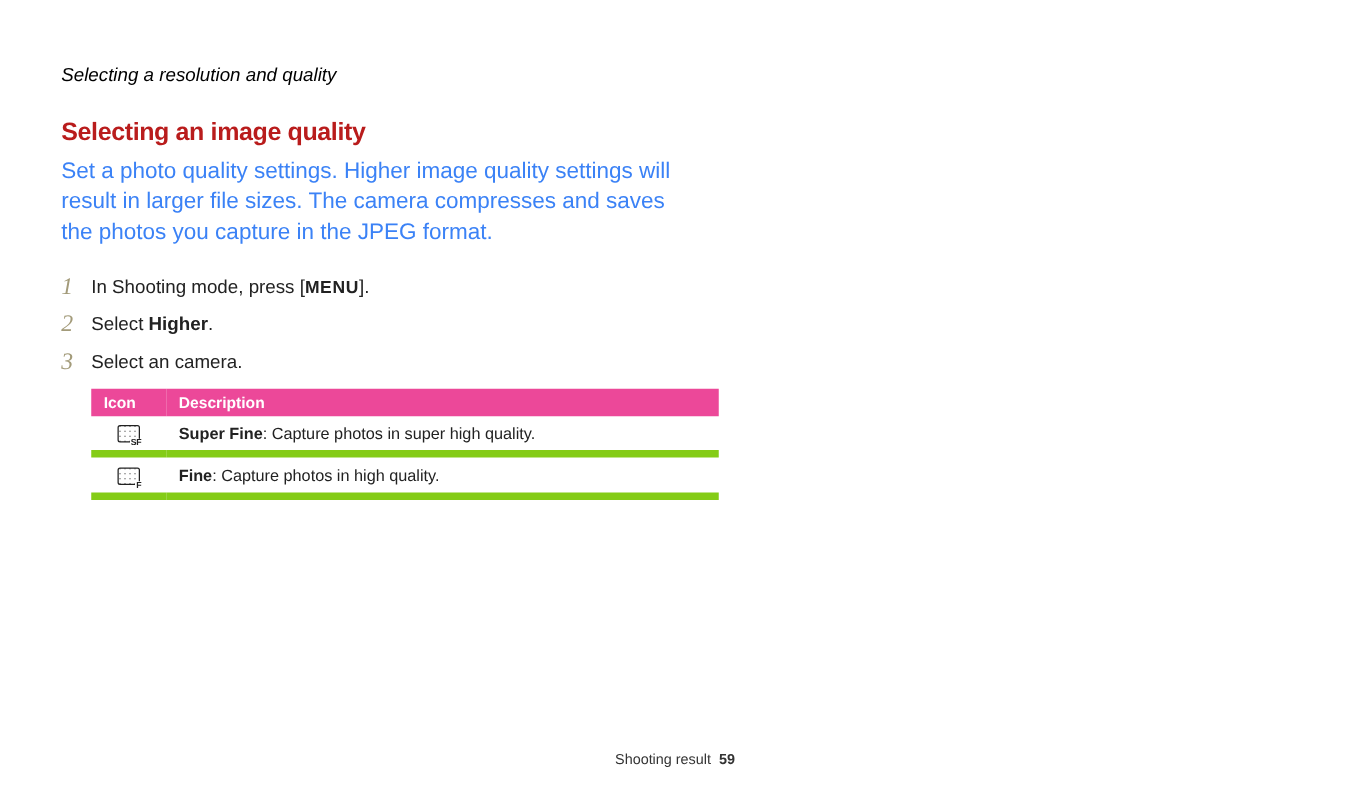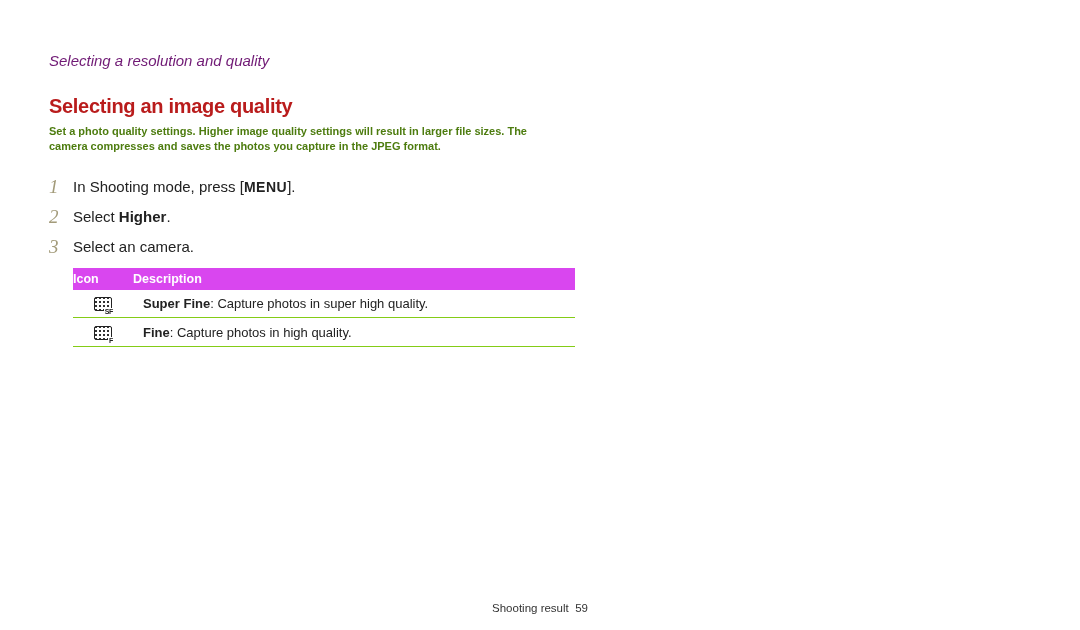--- a/index.html
+++ b/index.html
@@ -7,40 +7,39 @@
       width: 1080px;
       height: 630px;
       font-family: -apple-system, "Segoe UI", "Helvetica Neue", Arial, sans-serif;
       background: white;
       position: relative;
       color: #222;
     }
     .breadcrumb {
       font-style: italic;
       font-size: 15px;
-      color: #701a75;
+      color: #000000;
       padding: 52px 0 0 49px;
     }
     .content {
       padding: 26px 0 0 49px;
       width: 560px;
     }
     .section-title {
       color: #b91c1c;
       font-weight: 700;
       font-size: 20px;
       letter-spacing: -0.3px;
       margin-bottom: 6px;
     }
     .section-desc {
-      font-size: 11px;
-      color: #4d7c0f;
+      font-size: 18px;
+      color: #3b82f6;
       line-height: 1.35;
       margin-bottom: 22px;
-      font-weight: bold;
     }
     .steps {
       list-style: none;
     }
     .steps li {
       display: flex;
       align-items: center;
       margin-bottom: 8px;
       font-size: 15px;
       color: #222;
@@ -61,31 +60,31 @@
       letter-spacing: 0.5px;
       font-size: 14px;
     }
     .q-table {
       margin: 10px 0 0 24px;
       width: 502px;
       border-collapse: collapse;
       font-size: 13px;
     }
     .q-table thead th {
-      background: #d946ef;
+      background: #ec4899;
       color: white;
       font-weight: 700;
       text-align: left;
-      padding: 4px 0;
+      padding: 4px 10px;
       font-size: 12.5px;
     }
     .q-table thead th.col-icon { width: 60px; }
     .q-table tbody td {
       padding: 6px 10px;
-      border-bottom: 1px solid #84cc16;
+      border-bottom: 6px solid #84cc16;
       vertical-align: middle;
     }
     .q-table tbody td.icon-cell {
       text-align: center;
       width: 60px;
     }
     .qicon {
       display: inline-block;
       width: 18px;
       height: 14px;
@@ -110,21 +109,21 @@
     }
     .footer {
       position: absolute;
       bottom: 16px;
       left: 0;
       width: 100%;
       text-align: center;
       font-size: 11.5px;
       color: #333;
     }
-    .footer .pagenum { font-weight: 400; }
+    .footer .pagenum { font-weight: 700; }
   </style>
 </head>
 <body>
 
 <div class="breadcrumb">Selecting a resolution and quality</div>
 
 <div class="content">
   <h2 class="section-title">Selecting an image quality</h2>
   <p class="section-desc">Set a photo quality settings. Higher image quality settings will result in larger file sizes. The camera compresses and saves the photos you capture in the JPEG format.</p>
 

